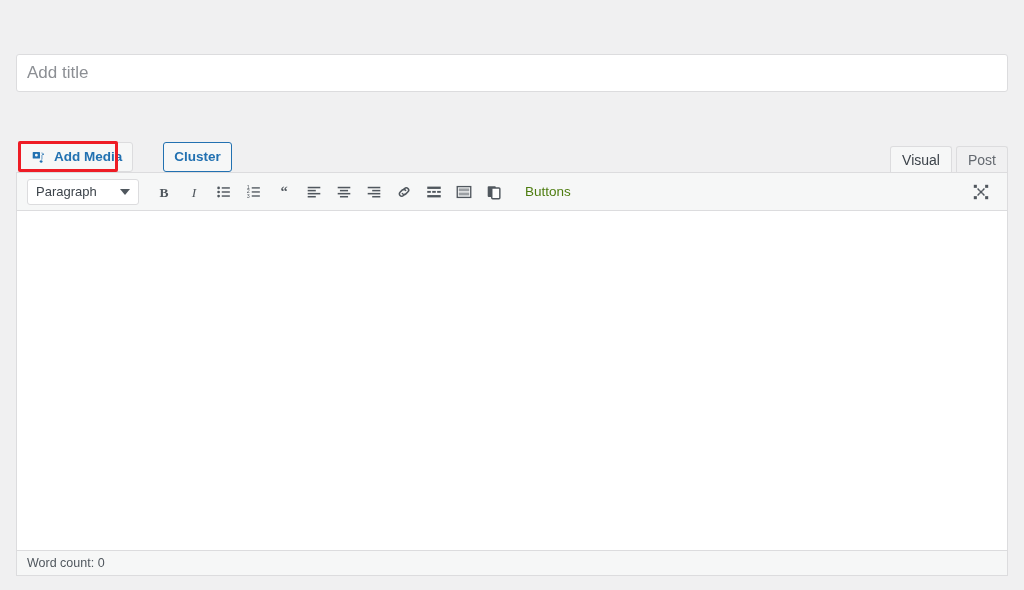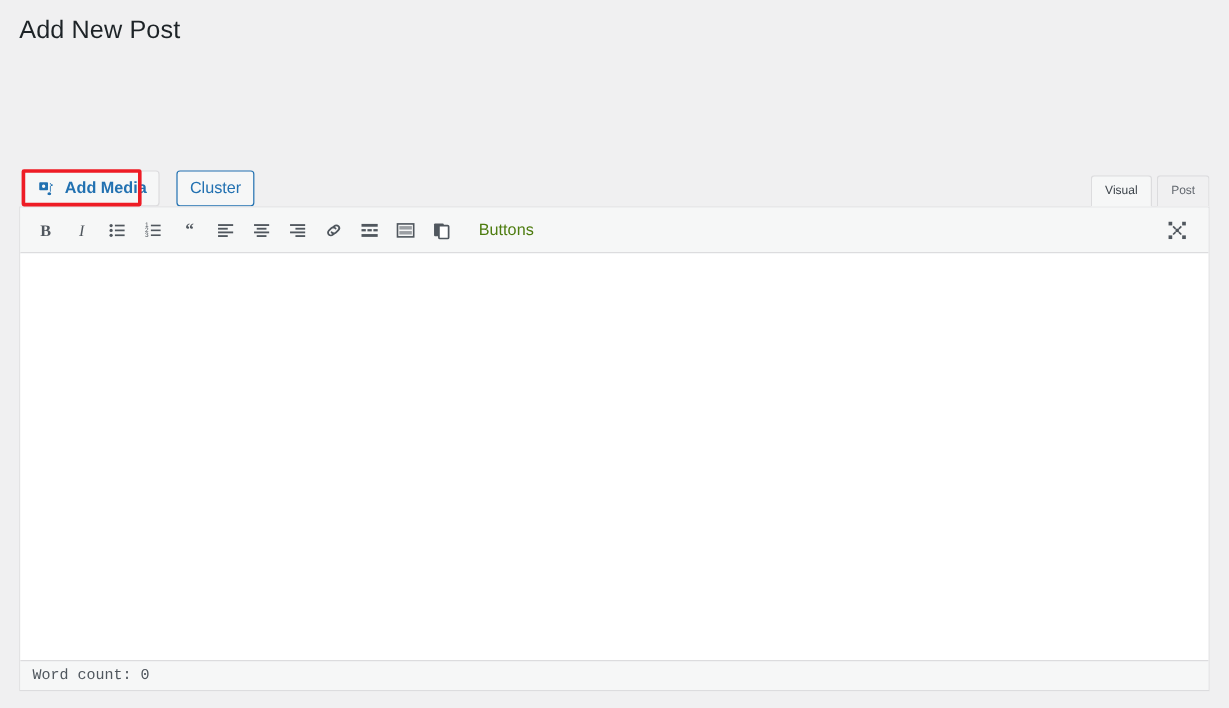--- a/index.html
+++ b/index.html
@@ -43,21 +43,21 @@
   }
   .title-field input::placeholder { color: #8c8f94; opacity: 1; }
 
   
   .media-row {
     position: absolute;
     left: 16px; top: 140px;
     height: 34px;
     display: flex;
     align-items: center;
-    gap: 0px;
+    gap: 16px;
   }
   .btn {
     display: inline-flex;
     align-items: center;
     gap: 6px;
     height: 30px;
     padding: 0 10px;
     border: 1px solid #2271b1;
     border-radius: 3px;
     background: #f6f7f7;
@@ -67,21 +67,21 @@
     cursor: pointer;
     white-space: nowrap;
     font-family: "Liberation Sans", sans-serif;
   }
   .btn-add-media {
     margin-left: 4px;
     border-color: #dcdcde;
     background: #f6f7f7;
     font-weight: 700;
   }
-  .btn-cluster { margin-left: 14px; font-weight: 400; }
+  .btn-cluster { margin-left: 14px; font-weight: 700; }
 
   
   .highlight-box {
     position: absolute;
     left: 18px; top: 141px;
     width: 100px; height: 31px;
     border: 3px solid #ee1c25;
     border-radius: 2px;
     pointer-events: none;
     z-index: 6;
@@ -94,21 +94,21 @@
     position: absolute;
     right: 16px; top: 146px;
     display: flex;
     align-items: flex-end;
     z-index: 4;
   }
   .tab {
     height: 26px;
     padding: 0 11px;
     display: flex; align-items: center;
-    font-size: 10px;
+    font-size: 14px;
     color: #646970;
     background: #f0f0f1;
     border: 1px solid #dcdcde;
     border-bottom: none;
     border-radius: 3px 3px 0 0;
     cursor: pointer;
     margin-left: 4px;
     font-family: "Liberation Sans", sans-serif;
     text-align: right;
   }
@@ -195,30 +195,32 @@
 
   .statusbar {
     height: 25px;
     background: #f6f7f7;
     border-top: 1px solid #dcdcde;
     display: flex;
     align-items: center;
     padding: 0 10px;
     font-size: 12.5px;
     color: #50575e;
-    font-family: Liberation Mono, monospace;
+    font-family: Liberation Sans, sans-serif;
   }
 </style>
 </head>
 <body>
 
 <div class="wrap">
 
-  <div class="page-title">Add New Post</div>
-
+
+  <div class="title-field">
+    <input type="text" placeholder="Add title" style="">
+  </div>
 
   <div class="media-row">
 
     <div class="btn btn-add-media">
       <span class="icon-wrap">
         <svg class="dashicon-media" viewBox="0 0 20 20" fill="#2271b1" aria-hidden="true">
           <path d="M2.75 3.5h7.1c.42 0 .75.34.75.75v6.3c0 .42-.33.75-.75.75h-7.1a.75.75 0 0 1-.75-.75v-6.3c0-.41.34-.75.75-.75zm3.55 2.1a1.65 1.65 0 1 0 0 3.3 1.65 1.65 0 0 0 0-3.3z"></path>
           <path d="M13.3 4.2v7.55c0 .98-.8 1.78-1.78 1.78a1.2 1.2 0 1 0 .95 1.17V6.95h2.6V5.3h-2.6V4.2h.83z"></path>
           <path d="M12.35 13.4a1.35 1.35 0 1 0 0 2.7 1.35 1.35 0 0 0 0-2.7z"></path>
         </svg>
@@ -239,20 +241,24 @@
     </div>
     <div class="tab">
       <span>Post</span>
     </div>
   </div>
 
   <div class="editor">
 
     <div class="toolbar">
 
+      <div class="sel-paragraph">
+        <span>Paragraph</span>
+        <span class="caret"></span>
+      </div>
 
       <div class="tb-btn">
         <span>
           <svg width="18" height="18" viewBox="0 0 20 20" fill="currentColor">
             <text x="10" y="15" font-family="Liberation Serif, serif" font-size="15" font-weight="bold" text-anchor="middle" fill="currentColor">B</text>
           </svg>
         </span>
       </div>
 
       <div class="tb-btn">

